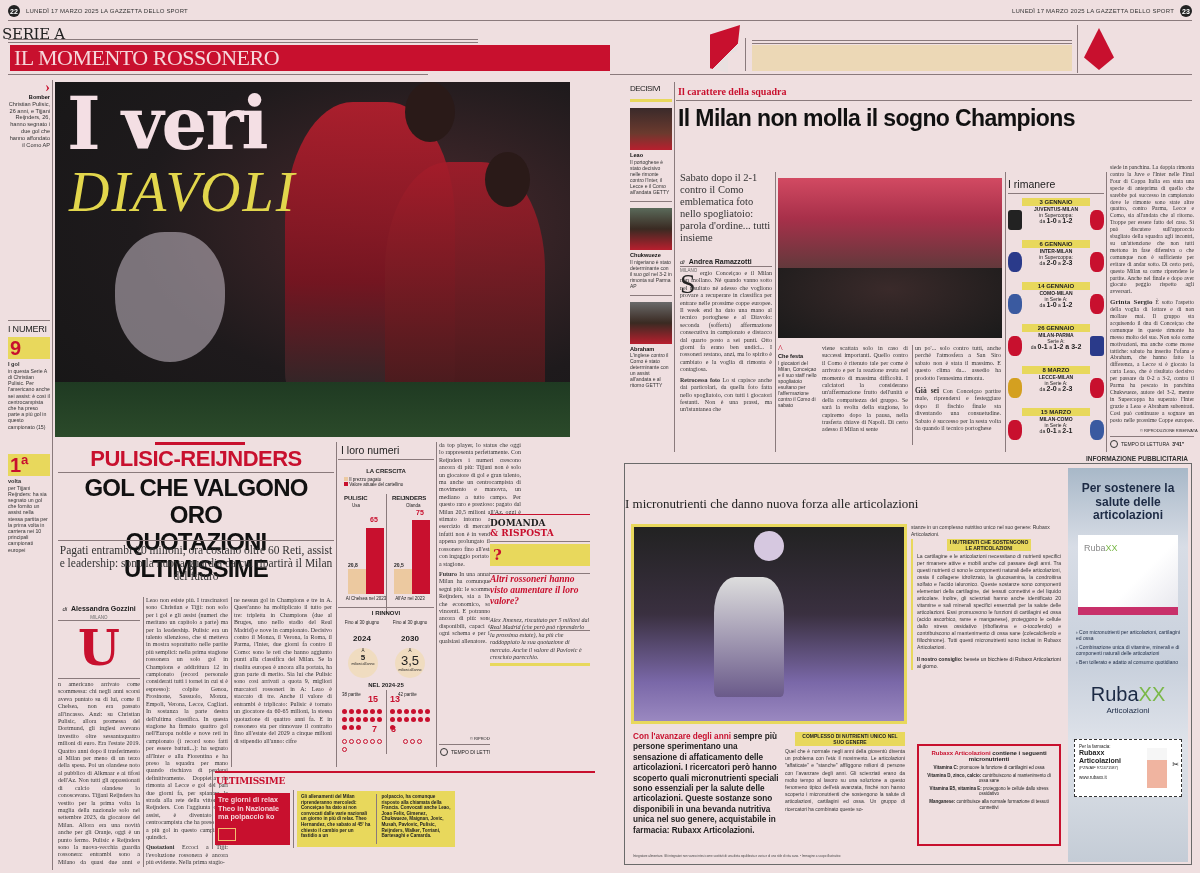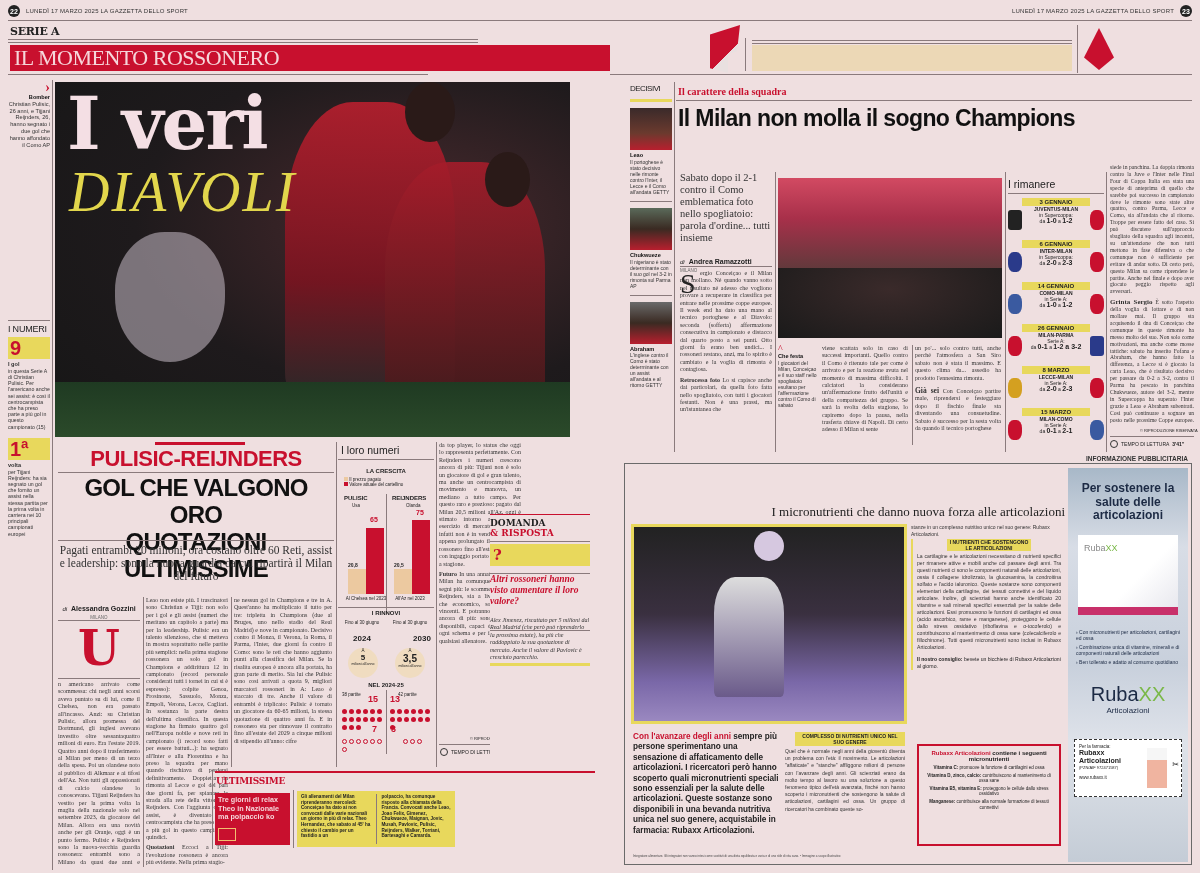--- a/index.html
+++ b/index.html
@@ -24,21 +24,21 @@
 </style>
 </head>
 <body>
 
 <div class="abs" style="left:8px;top:5px;display:flex;align-items:center;gap:6px">
   <div class="pgnum">22</div>
   <span class="hdrtxt">LUNEDÌ 17 MARZO 2025 LA GAZZETTA DELLO SPORT</span>
 </div>
 <div class="rule" style="left:8px;top:20px;width:1184px"></div>
 
-<div class="abs" style="left:10px;top:25px;font-family:'DejaVu Serif',serif;font-weight:bold;font-size:11px;letter-spacing:-.3px">
+<div class="abs" style="left:2px;top:25px;font-family:'DejaVu Serif',serif;font-weight:normal;font-size:15px;letter-spacing:-.3px">
   <span>SERIE A</span>
 </div>
 <div class="rule" style="left:8px;top:39px;width:470px"></div>
 <div class="rule" style="left:8px;top:42px;width:470px"></div>
 
 <div class="abs" style="left:10px;top:45px;width:600px;height:26px;background:#c8102e;color:#f6d6da;font-size:22px;line-height:26px;padding-left:4px;letter-spacing:-.5px;font-family:'Liberation Serif',serif">
   <span>IL MOMENTO ROSSONERO</span>
 </div>
 <div class="rule" style="left:8px;top:74px;width:420px"></div>
 
@@ -65,21 +65,21 @@
 <div class="vline" style="left:52px;top:80px;height:790px"></div>
 
 <div class="abs" style="left:8px;top:320px;width:42px">
   <div style="height:1px;background:#8a7a7c;margin-bottom:3px"></div>
   <div class="sans" style="font-size:9px;letter-spacing:-.2px;margin-bottom:3px">I NUMERI</div>
   <div class="yellowbox" style="height:22px;padding-left:2px">
     <span class="red cond" style="font-size:20px;line-height:22px">9</span>
   </div>
   <div class="small-sans" style="font-weight:bold;margin-top:2px">I gol</div>
   <div class="small-sans" style="font-size:5.2px;line-height:6.2px">in questa Serie A di Christian Pulisic. Per l'americano anche sei assist: è così il centrocampista che ha preso parte a più gol in questo campionato (15)</div>
-  <div class="yellowbox" style="height:22px;padding-left:2px;margin-top:8px">
+  <div class="yellowbox" style="height:22px;padding-left:2px;margin-top:24px">
     <span class="red cond" style="font-size:20px;line-height:22px">1ª</span>
   </div>
   <div class="small-sans" style="font-weight:bold;margin-top:2px">volta</div>
   <div class="small-sans" style="font-size:5.2px;line-height:6.2px">per Tijjani Reijnders: ha sia segnato un gol che fornito un assist nella stessa partita per la prima volta in carriera nei 10 principali campionati europei</div>
 </div>
 
 <div class="abs" style="left:155px;top:442px;width:90px;height:3px;background:#c8102e"></div>
 <div class="abs" style="left:58px;top:447px;width:276px;text-align:center;color:#c8102e;font-family:'Liberation Sans',sans-serif;font-weight:bold;font-size:22px;line-height:24px;letter-spacing:-.5px">
   <span>PULISIC-REIJNDERS</span>
 </div>
@@ -149,24 +149,24 @@
   <div class="rule" style="left:0;top:163px;width:96px"></div>
   <div class="abs sans" style="left:0;top:166px;width:96px;text-align:center;font-size:6px;font-weight:bold">I RINNOVI</div>
   <div class="abs sans" style="left:4px;top:176px;width:40px;text-align:center;font-size:4.5px">Fino al 30 giugno</div>
   <div class="abs sans" style="left:4px;top:190px;width:40px;text-align:center;font-size:8px;font-weight:bold">2024</div>
   <div class="abs" style="left:10px;top:204px;width:30px;height:30px;border-radius:50%;background:#f0dcc0;text-align:center">
     <div class="sans" style="font-size:4.5px">A</div>
     <div class="sans" style="font-size:8px;font-weight:bold">5</div>
     <div class="sans" style="font-size:3.5px">milioni all'anno</div>
   </div>
   <div class="abs sans" style="left:50px;top:176px;width:44px;text-align:center;font-size:4.5px">Fino al 30 giugno</div>
-  <div class="abs sans" style="left:62px;top:190px;width:44px;text-align:center;font-size:8px;font-weight:bold">2030</div>
+  <div class="abs sans" style="left:50px;top:190px;width:44px;text-align:center;font-size:8px;font-weight:bold">2030</div>
   <div class="abs" style="left:57px;top:204px;width:30px;height:30px;border-radius:50%;background:#f0dcc0;text-align:center">
     <div class="sans" style="font-size:4.5px">A</div>
-    <div class="sans" style="font-size:10px;font-weight:bold">3,5</div>
+    <div class="sans" style="font-size:13px;font-weight:normal">3,5</div>
     <div class="sans" style="font-size:3.5px">milioni all'anno</div>
   </div>
   <div class="abs sans" style="left:0;top:238px;width:96px;text-align:center;font-size:6px;font-weight:bold">NEL 2024-25</div>
   <div class="abs sans" style="left:4px;top:248px;font-size:4.5px">38 partite</div>
   <div class="abs sans red" style="left:30px;top:250px;font-size:9px;font-weight:bold">15</div>
   <div class="abs" style="left:3px;top:262px;width:44px;line-height:5px">
     <span class="dot"></span><span class="dot"></span><span class="dot"></span><span class="dot"></span><span class="dot"></span><span class="dot"></span><span class="dot"></span><span class="dot"></span><span class="dot"></span><span class="dot"></span><span class="dot"></span><span class="dot"></span><span class="dot"></span><span class="dot"></span><span class="dot"></span>
   </div>
   <div class="abs sans red" style="left:34px;top:280px;font-size:9px;font-weight:bold">7</div>
   <div class="abs" style="left:3px;top:292px;width:44px;line-height:5px">
@@ -365,21 +365,21 @@
 <div class="abs" style="left:1140px;top:428px;font-size:4px;font-family:'Liberation Sans',sans-serif">© RIPRODUZIONE RISERVATA</div>
 <div class="rule" style="left:1110px;top:436px;width:84px"></div>
 <div class="abs sans" style="left:1110px;top:440px;font-size:5px;display:flex;align-items:center;gap:3px">
   <span style="display:inline-block;width:8px;height:8px;border:1px solid #333;border-radius:50%"></span>
   <span>TEMPO DI LETTURA</span>
   <b>3'41"</b>
 </div>
 
 <div class="abs sans" style="right:12px;top:455px;font-size:6.5px;font-weight:bold;color:#333">INFORMAZIONE PUBBLICITARIA</div>
 <div class="abs" style="left:624px;top:463px;width:568px;height:402px;border:1px solid #6a6a6a">
-  <div class="abs" style="left:0;top:40px;width:440px;text-align:right;font-size:13px">I micronutrienti che danno nuova forza alle articolazioni</div>
+  <div class="abs" style="left:0;top:32px;width:440px;text-align:left;font-size:13px">I micronutrienti che danno nuova forza alle articolazioni</div>
   <div class="abs" style="left:6px;top:60px;width:276px;height:200px;border:3px solid #e8d85c;background:linear-gradient(180deg,#222 0%,#3a3040 45%,#7a68a8 80%,#9a88c0 100%);overflow:hidden">
     <div class="abs" style="left:120px;top:4px;width:30px;height:30px;border-radius:50%;background:#d6c8e0"></div>
     <div class="abs" style="left:80px;top:50px;width:70px;height:120px;background:linear-gradient(180deg,#ddd,#6a5a8a);border-radius:30% 30% 5% 5%"></div>
   </div>
   <div class="abs" style="left:8px;top:268px;width:146px;font-family:'Liberation Sans',sans-serif;font-weight:bold;font-size:8.2px;line-height:10.4px;color:#222">
     <span class="red">Con l'avanzare degli anni</span>
     <span>sempre più persone sperimentano una sensazione di affaticamento delle articolazioni. I ricercatori però hanno scoperto quali micronutrienti speciali sono essenziali per la salute delle articolazioni. Queste sostanze sono disponibili in una bevanda nutritiva unica nel suo genere, acquistabile in farmacia: Rubaxx Articolazioni.</span>
   </div>
   <div class="abs" style="left:170px;top:268px;width:110px">
     <div class="yellowbox sans" style="text-align:center;font-size:5px;font-weight:bold;padding:1px 2px;line-height:6px">COMPLESSO DI NUTRIENTI UNICO NEL SUO GENERE</div>

